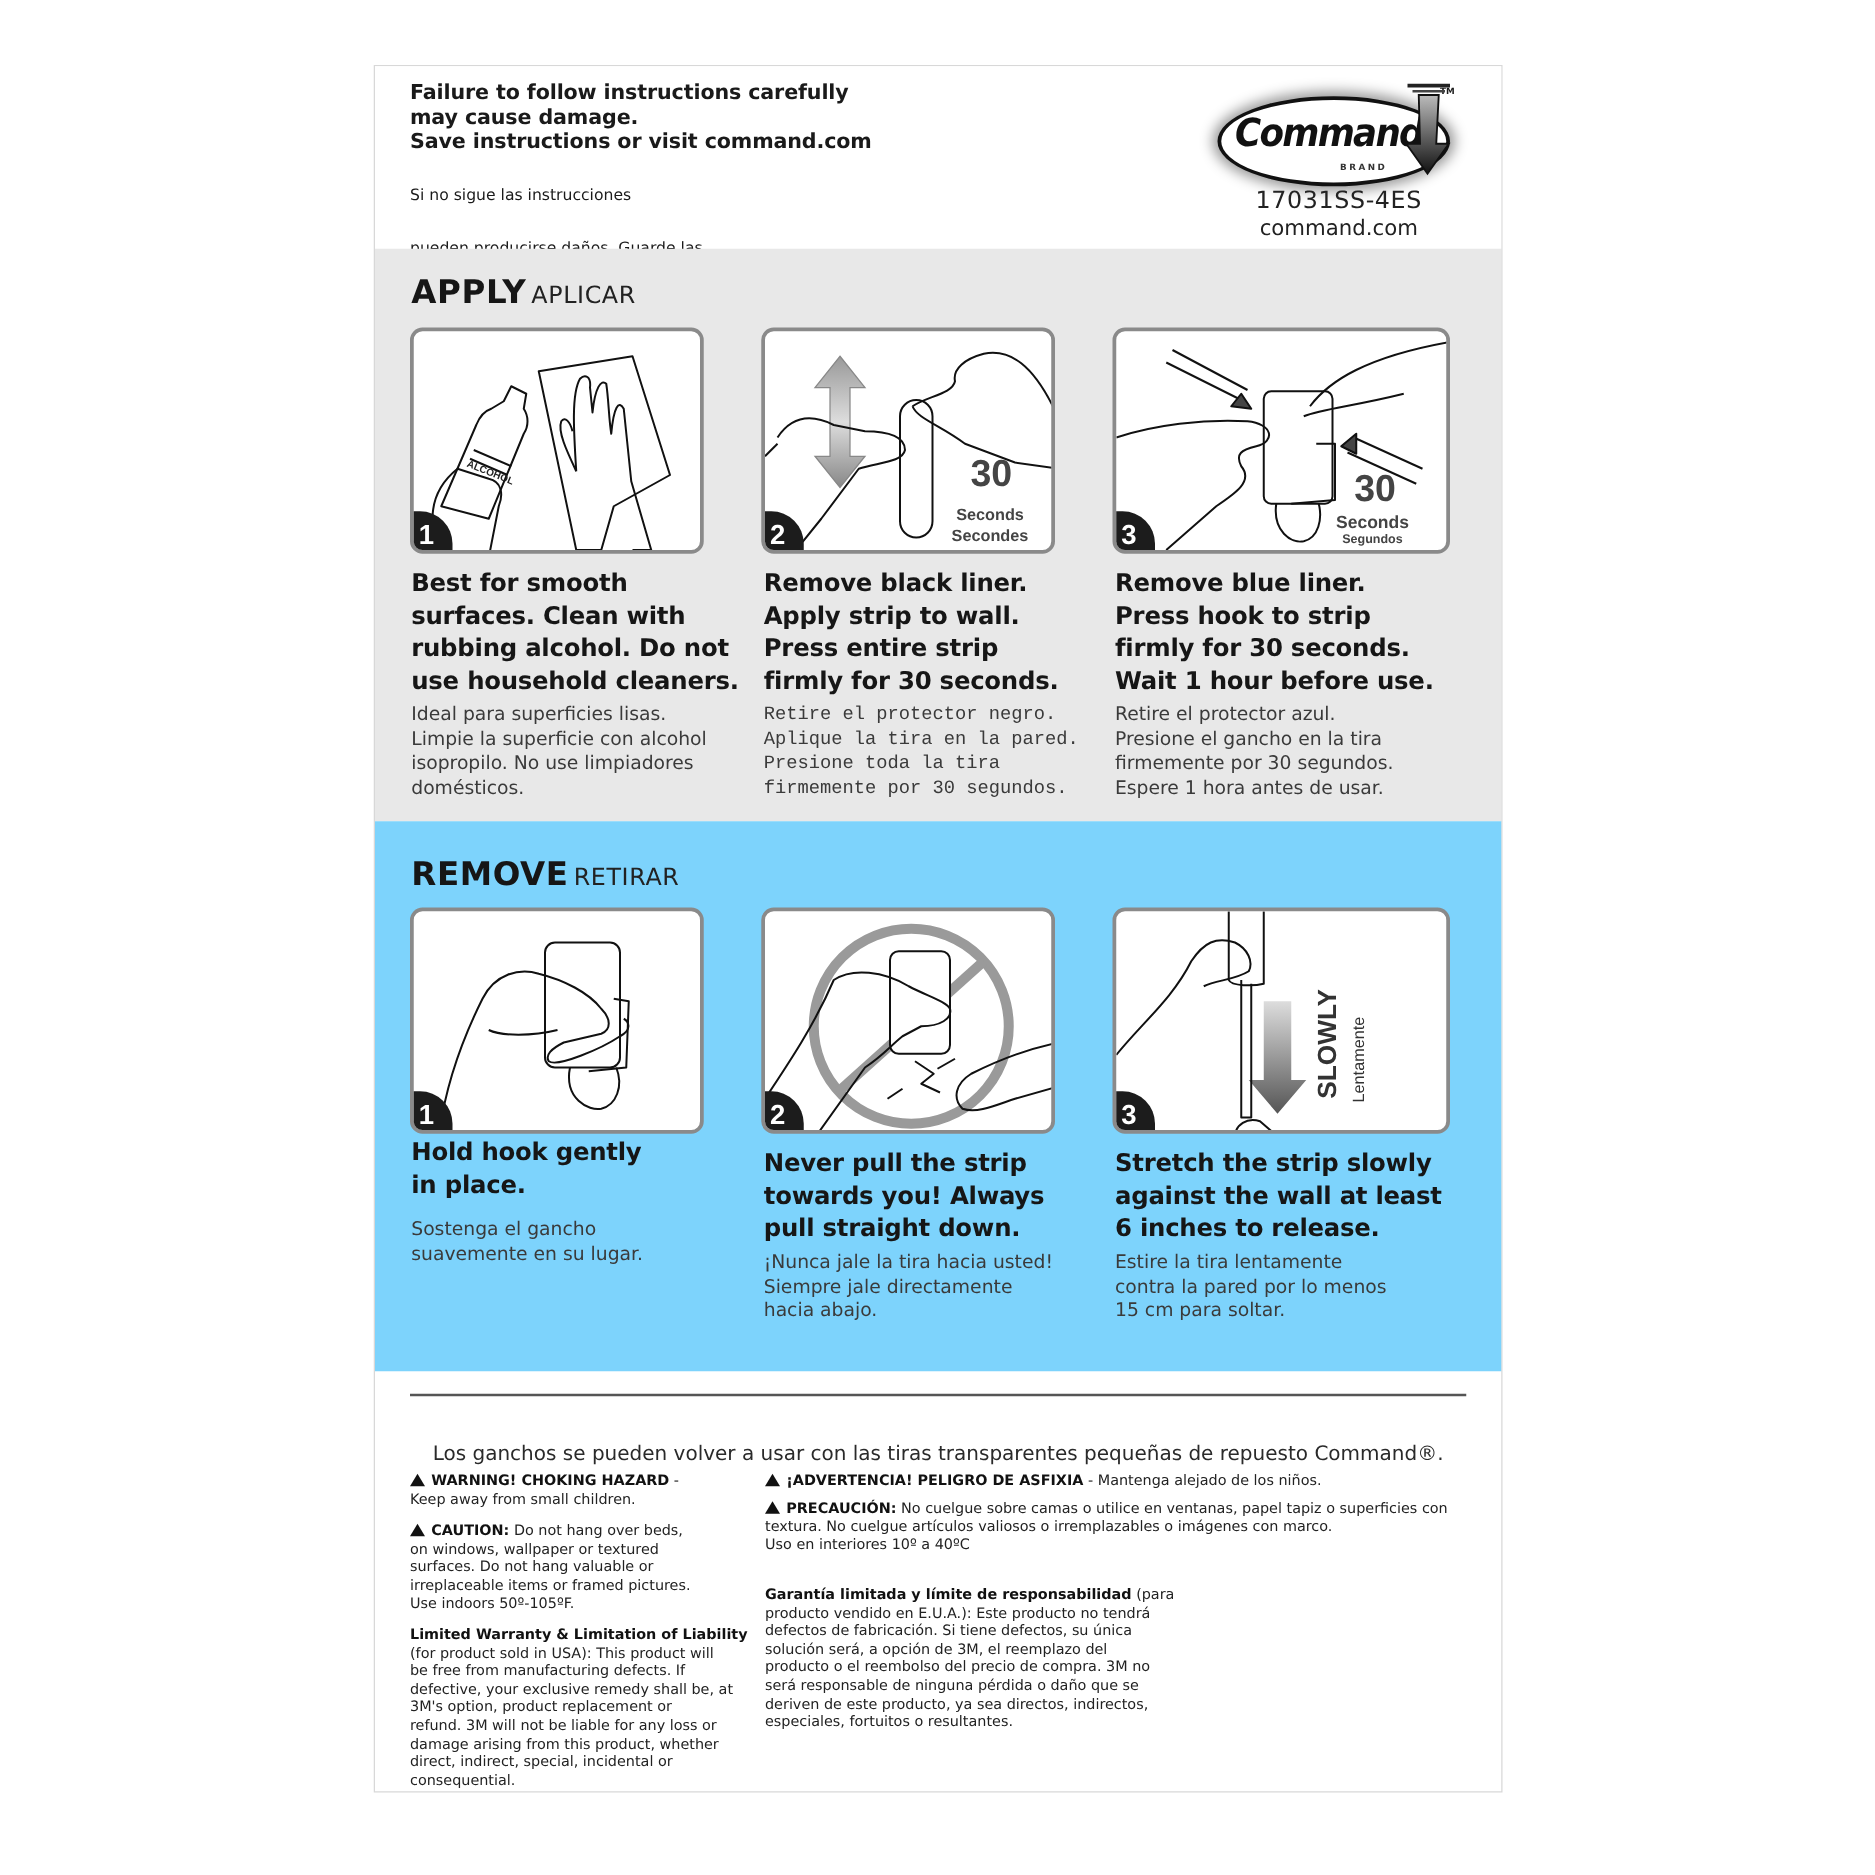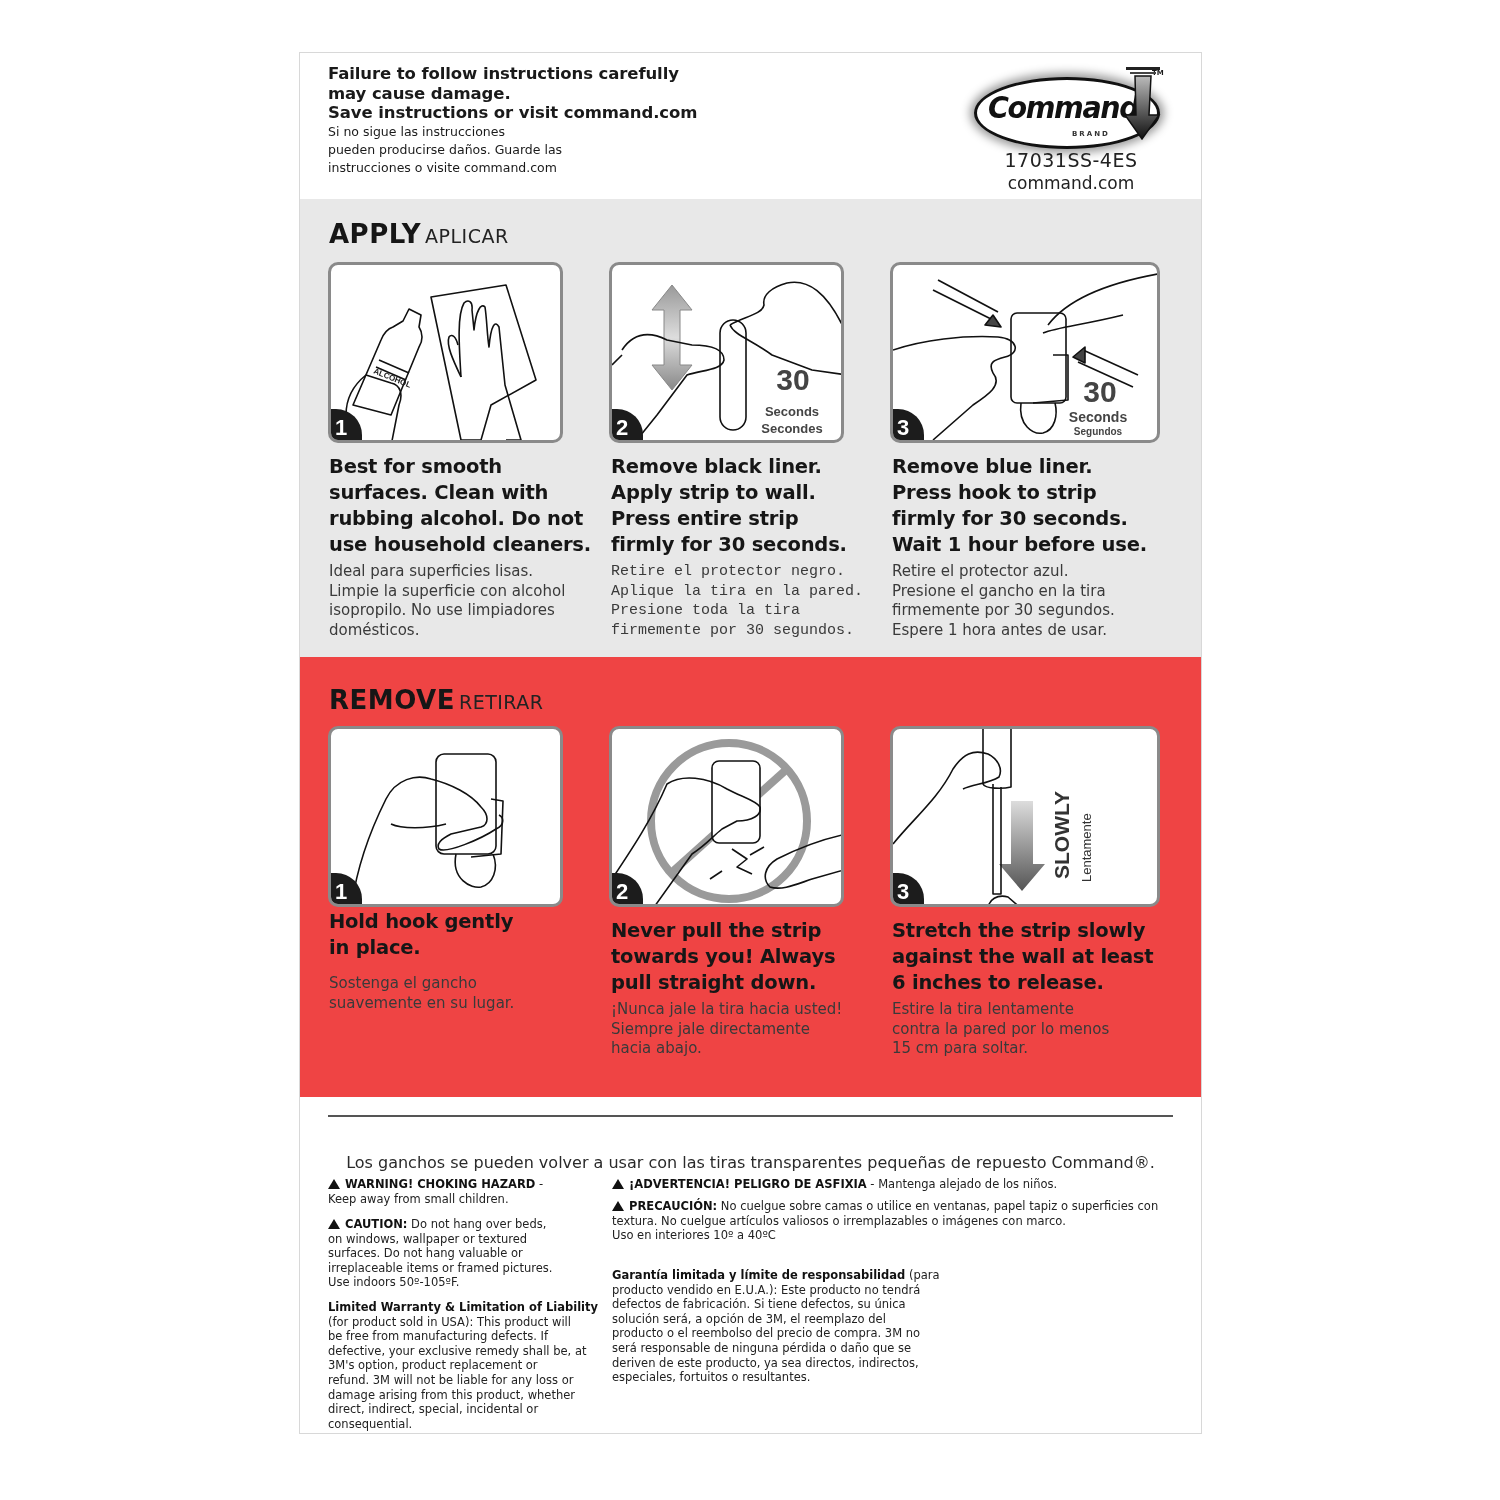--- a/index.html
+++ b/index.html
@@ -8,40 +8,40 @@
 
   .sheet {
     position: absolute; left: 299px; top: 52px; width: 903px; height: 1382px;
     border: 1px solid #d8d8d8; background: #ffffff; padding-left: 31px;
   }
 
   
   .header { position: absolute; left: 0; top: 0; width: 901px; height: 146px; background: #fff; }
   .hdr-en { position: absolute; left: 28px; top: 11px; font-size: 16.5px; font-weight: bold; line-height: 19.5px; width: 420px; letter-spacing: -0.1px; }
   .hdr-es { position: absolute; left: 28px; top: 70px; font-size: 12.5px; line-height: 18px; width: 300px; color: #1a1a1a; }
-  .hdr-es span { display: block; }
+  .hdr-es span { display: block; margin-top: 24px; }
   .hdr-en span { display: block; }
 
   .logo { position: absolute; left: 672px; top: 10px; width: 200px; height: 90px; }
   .logo-oval {
     position: absolute; left: 2px; top: 14px; width: 186px; height: 72px; border-radius: 50%;
     background: #fff; border: 3px solid #111;
     box-shadow: 0 0 10px 4px #999;
   }
   .logo-word { position: absolute; left: 16px; top: 26px; font-family: "DejaVu Sans", sans-serif; font-weight: bold; font-style: italic; font-size: 31px; color: #111; letter-spacing: -1.5px; transform: scaleX(0.92); transform-origin: left; }
   .logo-brand { position: absolute; left: 100px; top: 67px; font-size: 7px; font-weight: bold; letter-spacing: 2px; color: #333; }
   .logo-tm { position: absolute; left: 180px; top: 6px; font-size: 7px; font-weight: bold; }
   .logo-arrow { position: absolute; left: 150px; top: 2px; width: 40px; height: 80px; }
 
   .sku { position: absolute; left: 690px; top: 98px; width: 162px; text-align: center; font-size: 19px; line-height: 19px; color: #222; letter-spacing: 0.5px; }
   .site { position: absolute; left: 690px; top: 121px; width: 162px; text-align: center; font-size: 17px; line-height: 18px; color: #222; }
 
   
   .apply { position: absolute; left: 0; top: 146px; width: 901px; height: 458px; background: #e8e8e8; }
-  .remove { position: absolute; left: 0; top: 604px; width: 901px; height: 440px; background: #ef4444; }
+  .remove { position: absolute; left: 0; top: 604px; width: 901px; height: 440px; background: #7dd3fc; }
 
   .sec-title { position: absolute; left: 29px; font-size: 26px; font-weight: bold; letter-spacing: 0.5px; color: #161616; }
   .sec-title .sub { font-size: 19px; font-weight: normal; letter-spacing: 0.5px; margin-left: 4px; color: #222; margin-top: 45px; }
   .apply .sec-title { top: 20px; }
   .remove .sec-title { top: 28px; }
 
   .panel {
     position: absolute; width: 235px; height: 181px; border: 3px solid #8a8a8a; border-radius: 10px;
     background: #fff; overflow: hidden;
   }

